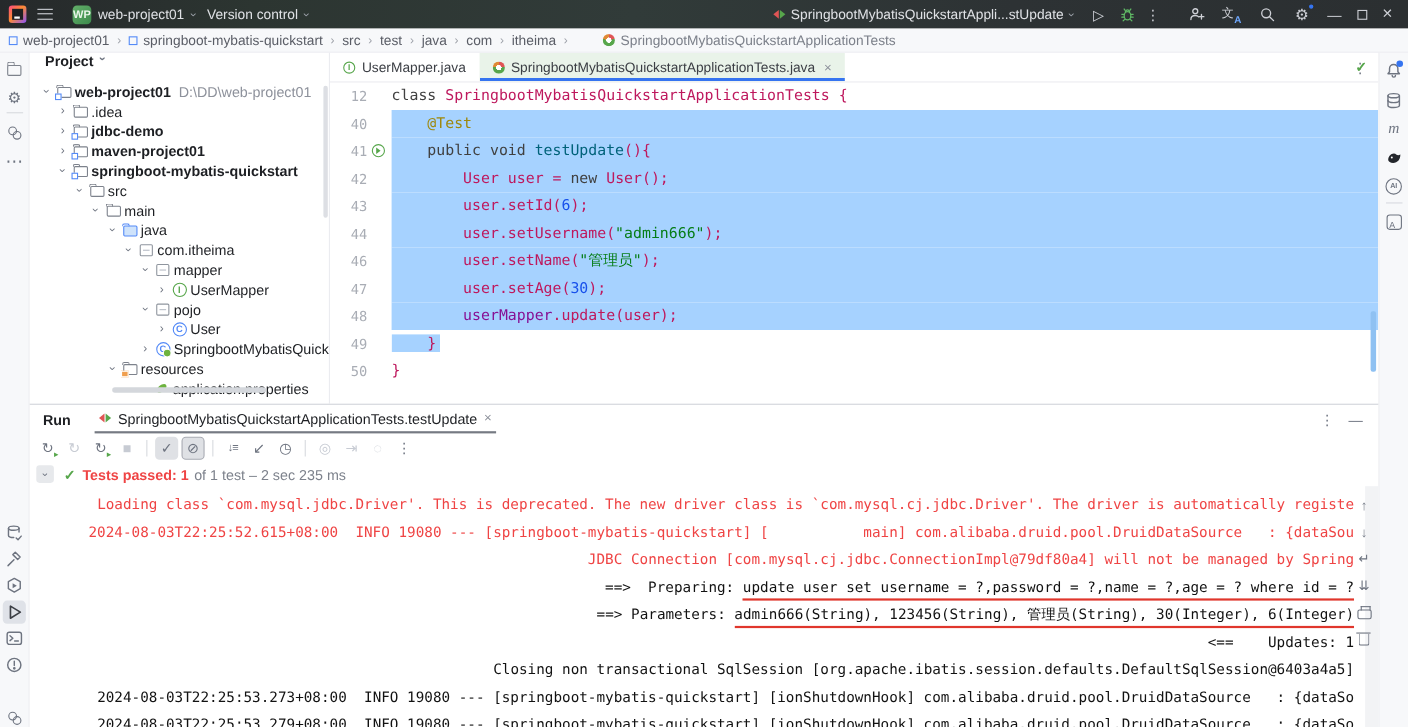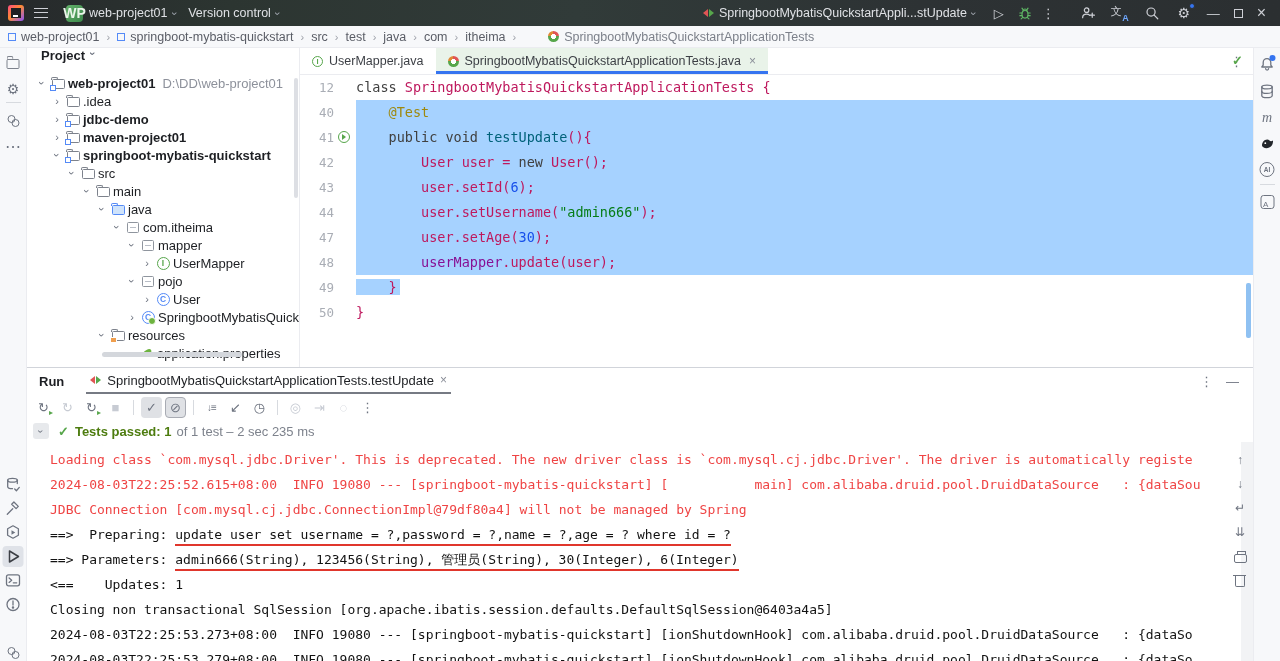--- a/index.html
+++ b/index.html
@@ -16,21 +16,21 @@
     display:flex; align-items:center; color:#dfe1e5; font-size:12.5px;
   }
   .tb-left { display:flex; align-items:center; gap:10px; padding-left:8px; }
   .idea-logo { width:16px; height:16px; border-radius:3px;
     background:linear-gradient(135deg,#fe4a81 0%,#fd8a32 45%,#8a53ff 100%); position:relative; }
   .idea-logo::after { content:""; position:absolute; inset:3px; background:#1e1f22; }
   .idea-logo::before { content:""; position:absolute; left:4.5px; bottom:4.5px; width:5px; height:1.5px; background:#fff; z-index:2; }
   .hamburger { width:14px; height:10px; border-top:1.6px solid #ced0d6; border-bottom:1.6px solid #ced0d6; position:relative; }
   .hamburger::after { content:""; position:absolute; left:0; top:2.6px; width:14px; height:1.6px; background:#ced0d6; }
   .wp-badge { width:17px; height:17px; border-radius:4px; background:linear-gradient(135deg,#63b06a,#3d8a4c);
-    color:#eaf6ea; font-size:14px; font-weight:bold; display:flex; align-items:center; justify-content:center; margin-left:8px; }
+    color:#eaf6ea; font-size:10px; font-weight:bold; display:flex; align-items:center; justify-content:center; margin-left:8px; }
   .chev-dn { display:inline-block; transform:rotate(90deg); color:#9da2ab; font-size:11px; line-height:1; }
   .tb-item { display:flex; align-items:center; gap:5px; padding:0 6px; }
   .tb-center { margin-left:auto; display:flex; align-items:center; gap:8px; }
   .tb-right { display:flex; align-items:center; gap:14px; padding:0 14px 0 24px; }
   .tri-pair { display:inline-flex; align-items:center; gap:1px; }
   .tri-l { width:0; height:0; border-top:4px solid transparent; border-bottom:4px solid transparent; border-right:5px solid #e05555; }
   .tri-r { width:0; height:0; border-top:4px solid transparent; border-bottom:4px solid transparent; border-left:5px solid #57a64b; }
   .play-glyph { color:#5fb865; font-size:13px; }
   .tb-icon { display:inline-flex; align-items:center; justify-content:center; width:18px; height:18px; color:#ced0d6; }
   .gear-glyph { font-size:14px; line-height:1; position:relative; }
@@ -120,41 +120,41 @@
   .runicon::after { content:""; position:absolute; left:3.2px; top:2.4px; width:0; height:0;
     border-top:3px solid transparent; border-bottom:3px solid transparent; border-left:4.5px solid #57a64b; }
   .ctext { flex:1; white-space:pre; overflow:hidden; color:#080808; }
   .crow.sel .ctext { background:#a6d2ff; }
   .selpart { background:#a6d2ff; padding-right:3px; }
   .kw { color:#404040; } .str { color:#067d17; } .num { color:#1750eb; }
   .ann { color:#9e880d; } .mth { color:#00627a; } .fld { color:#871094; } .pln { color:#be185d; }
   .ed-check { position:absolute; top:5px; right:10px; color:#57a64b; font-size:13px; font-weight:bold; }
   .ed-selmark { position:absolute; right:2px; top:235px; width:5px; height:55px; background:#8fc1f2; border-radius:2px; }
   
-  .runpanel { position:absolute; top:367px; left:27px; right:27px; bottom:0; background:#fff; border-top:1px solid #d1d4da; }
+  .runpanel { position:absolute; top:367px; left:27px; right:27px; bottom:0; background:#fff; border-top:1px solid #d1d4da;text-align:right; }
   .run-head { height:26px; display:flex; align-items:center; position:relative; font-size:13px; color:#1d1f23; }
   .run-title { font-weight:bold; padding-left:12px; }
   .run-tab { margin-left:22px; height:100%; display:flex; align-items:center; gap:6px; border-bottom:2px solid #767a83; padding:0 4px; }
   .run-tab .xclose { color:#8a8e98; font-size:12px; }
   .run-head .rh-kebab { position:absolute; right:40px; color:#6e7480; font-size:13px; }
   .run-head .rh-min { position:absolute; right:14px; color:#6e7480; font-size:13px; }
   .run-toolbar { height:26px; display:flex; align-items:center; gap:3px; padding-left:6px; color:#6e7480; }
   .rt-btn { width:21px; height:21px; display:flex; align-items:center; justify-content:center; font-size:13px; border-radius:4px; position:relative; }
   .rt-btn.green::after { content:"▸"; position:absolute; right:1px; bottom:1px; font-size:8px; color:#57a64b; }
   .rt-btn.disabled { color:#c7cbd3; }
   .rt-btn.toggled { background:#dfe1e5; }
   .rt-btn.toggled.bordered { border:1px solid #a8abb3; }
   .rt-sep { width:1px; height:15px; background:#d7dadf; margin:0 4px; }
   .rt-small { font-size:10px; letter-spacing:-1px; }
   .run-status { height:22px; display:flex; align-items:center; font-size:13px; }
   .chevbox { width:16px; height:16px; margin-left:6px; background:#e7e9ec; border-radius:3px;
     display:flex; align-items:center; justify-content:center; color:#6e7480; font-size:10px; }
   .chevbox span { transform:rotate(90deg); display:inline-block; }
   .st-check { color:#57a64b; font-weight:bold; margin:0 6px 0 9px; }
-  .st-bold { font-weight:bold; color:#4d7c0f; }
+  .st-bold { font-weight:bold; color:#ef4444; }
   .st-rest { color:#7d828c; margin-left:5px; }
   .console { position:absolute; top:74px; left:0; right:22px; bottom:0; overflow:hidden;
     font-family:"DejaVu Sans Mono","Liberation Mono",monospace; font-size:13px; padding:5px 0 0 23px; }
   .cline { height:25px; line-height:25px; white-space:pre; color:#121212; }
   .cline.err { color:#ef4444; }
   .redul { border-bottom:2px solid #e0362c; padding-bottom:2px; }
   .con-icons { position:absolute; right:5px; top:84px; display:flex; flex-direction:column; gap:8px; align-items:center; color:#6e7480; font-size:12px; }
   .con-icons .ci { width:16px; height:16px; display:flex; align-items:center; justify-content:center; }
   .printer { width:13px; height:9px; border:1.3px solid #6e7480; border-radius:2px; position:relative; margin-top:4px; }
   .printer::before { content:""; position:absolute; left:2px; top:-4px; width:7px; height:3px; border:1.2px solid #6e7480; border-bottom:none; }
@@ -516,20 +516,25 @@
         <span class="cnum">43</span>
           <span class="cslot"></span>
         <span class="ctext"><span class="pln">        user.setId(</span><span class="num">6</span><span class="pln">);</span></span>
       </div>
       <div class="crow sel">
         <span class="cnum">44</span>
           <span class="cslot"></span>
         <span class="ctext"><span class="pln">        user.setUsername(</span><span class="str">"admin666"</span><span class="pln">);</span></span>
       </div>
       <div class="crow sel">
+        <span class="cnum">46</span>
+          <span class="cslot"></span>
+        <span class="ctext"><span class="pln">        user.setName(</span><span class="str">"管理员"</span><span class="pln">);</span></span>
+      </div>
+      <div class="crow sel">
         <span class="cnum">47</span>
           <span class="cslot"></span>
         <span class="ctext"><span class="pln">        user.setAge(</span><span class="num">30</span><span class="pln">);</span></span>
       </div>
       <div class="crow sel">
         <span class="cnum">48</span>
           <span class="cslot"></span>
         <span class="ctext"><span class="fld">        userMapper</span><span class="pln">.update(user);</span></span>
       </div>
       <div class="crow">

